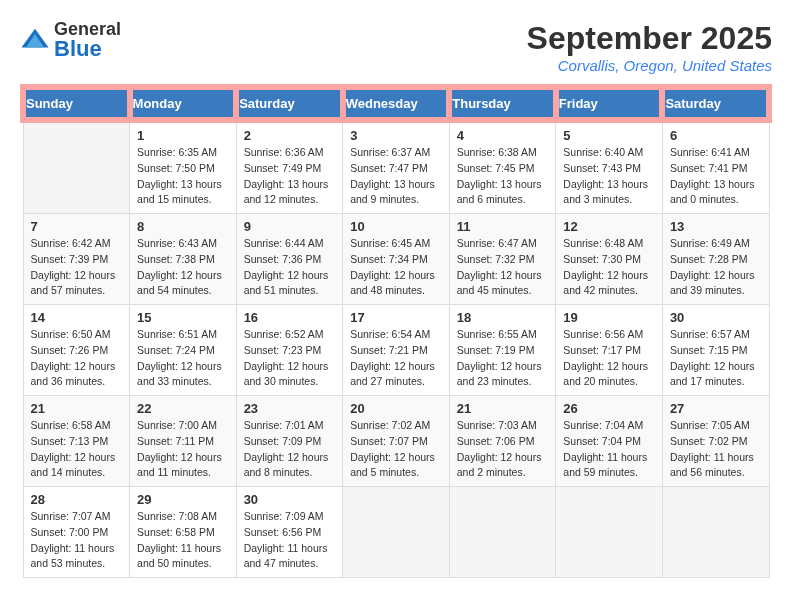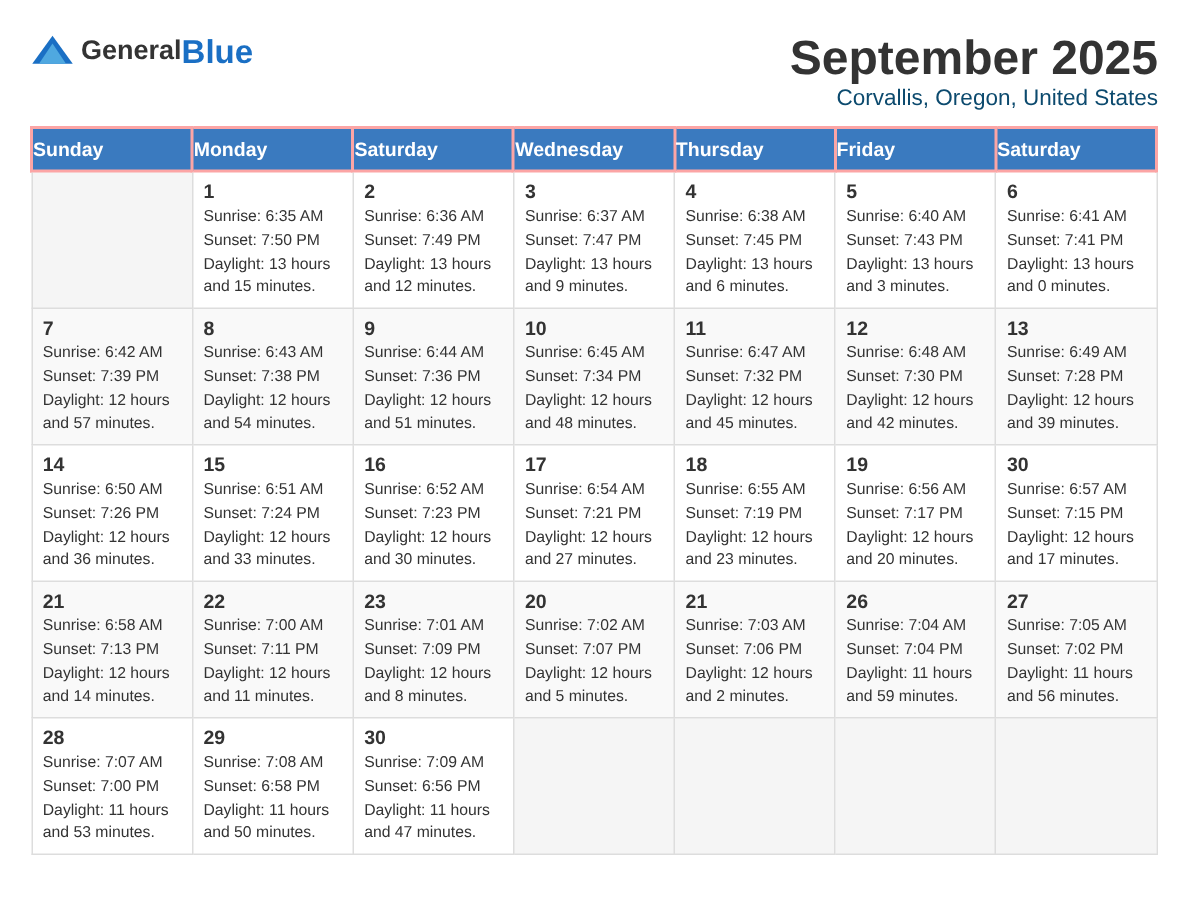--- a/index.html
+++ b/index.html
@@ -15,20 +15,21 @@
       justify-content: space-between;
       align-items: flex-start;
       margin-bottom: 10px;
     }
     .logo {
       display: flex;
       align-items: center;
     }
     .logo-text {
       display: flex;
+      flex-direction: column;
       line-height: 1;
     }
     .logo-general {
       font-size: 18px;
       font-weight: bold;
       color: #333;
     }
     .logo-blue {
       font-size: 22px;
       font-weight: bold;
@@ -43,35 +44,36 @@
       text-align: right;
     }
     .month-title {
       font-size: 32px;
       font-weight: bold;
       color: #333;
       text-align: center;
     }
     .location-title {
       font-size: 15px;
-      color: #0c4a6e;
+      color: #3b82f6;
+      font-style: italic;
     }
     .calendar {
       width: 100%;
       border-collapse: collapse;
       border: 1px solid #ccc;
     }
     .calendar th {
       background-color: #3a7abf;
       color: #fff;
       font-size: 13px;
       font-weight: bold;
       padding: 6px 0;
       text-align: left;
-      border: 2px solid #fca5a5;
+      border: 6px solid #fca5a5;
     }
     .calendar td {
       vertical-align: top;
       border: 1px solid #ddd;
       padding: 5px 7px;
       font-size: 11px;
       color: #333;
       width: calc(100% / 7);
       min-height: 80px;
       background: #fff;

